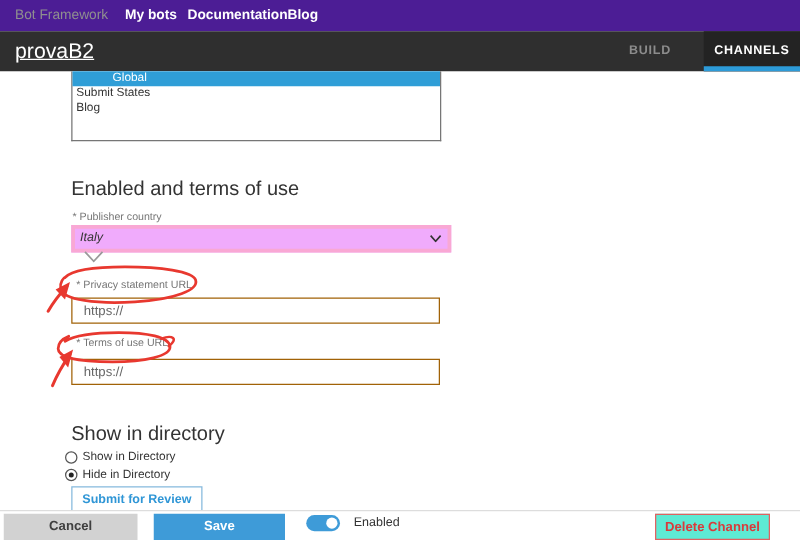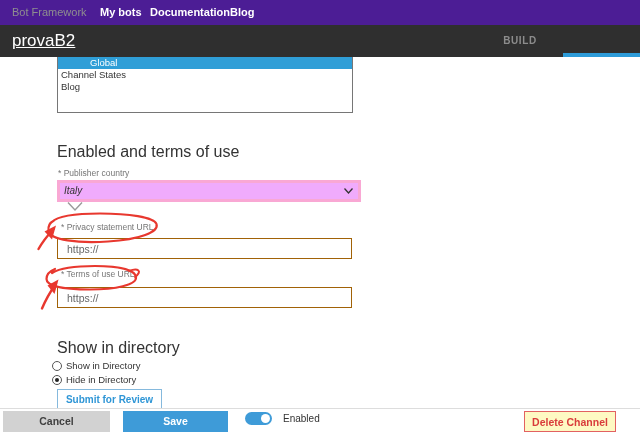--- a/index.html
+++ b/index.html
@@ -58,21 +58,21 @@
               border:1px solid #85b9dd;color:#2f96d6;font-weight:700;font-size:10px;
               text-align:center;line-height:20px;cursor:pointer;box-sizing:border-box;}
 
   
   .footer{position:absolute;left:0;top:408px;width:640px;height:28px;background:#fff;
           border-top:1px solid #ddd;z-index:10;box-sizing:border-box;}
   .btn{position:absolute;height:21px;line-height:21px;text-align:center;font-size:10.5px;
        font-weight:700;cursor:pointer;box-sizing:border-box;}
   .btn-cancel{left:3px;top:2px;width:107px;background:#d2d2d2;color:#404040;}
   .btn-save{left:123px;top:2px;width:105px;background:#3e9bd8;color:#fff;}
-  .btn-delete{left:524px;top:2px;width:92px;background:#fef9c3;border:1px solid #e26161;color:#d93b3b;}
+  .btn-delete{left:524px;top:2px;width:92px;background:#5eead4;border:1px solid #e26161;color:#d93b3b;}
   .toggle{position:absolute;left:245px;top:3px;width:27px;height:13px;border-radius:7px;
           background:#3e9bd8;cursor:pointer;}
   .toggle-knob{position:absolute;right:2px;top:2px;width:9px;height:9px;border-radius:50%;background:#fff;}
   .toggle-label{position:absolute;left:283px;top:3px;line-height:13px;font-size:10px;color:#333;}
 
   
   .annotations{position:absolute;left:0;top:0;width:640px;height:436px;z-index:5;pointer-events:none;}
 </style>
 </head>
 <body>
@@ -82,26 +82,27 @@
   <div class="topnav">
     <span class="brand">Bot Framework</span>
     <span class="navitem nav-mybots">My bots</span>
     <span class="navitem nav-doc">Documentation</span>
     <span class="navitem nav-blog">Blog</span>
   </div>
 
   <div class="header">
     <span class="botname">provaB2</span>
     <div class="tab tab-build">BUILD</div>
+    <div class="tab tab-channels">CHANNELS</div>
     <div class="tab-underline"></div>
   </div>
 
   <div class="listbox">
     <div class="lb-item sel">Global</div>
-    <div class="lb-item">Channel States</div>
+    <div class="lb-item">Submit States</div>
     <div class="lb-item">Blog</div>
   </div>
 
   <div class="h-section h-privacy">Enabled and terms of use</div>
 
   <div class="small-label lbl-country">* Publisher country</div>
   <div class="selectbox">
     <span>Italy</span>
     <svg width="9" height="6" viewBox="0 0 9 6">
       <polyline points="0.5,0.5 4.5,5 8.5,0.5" fill="none" stroke="#333" stroke-width="1.3"></polyline>

